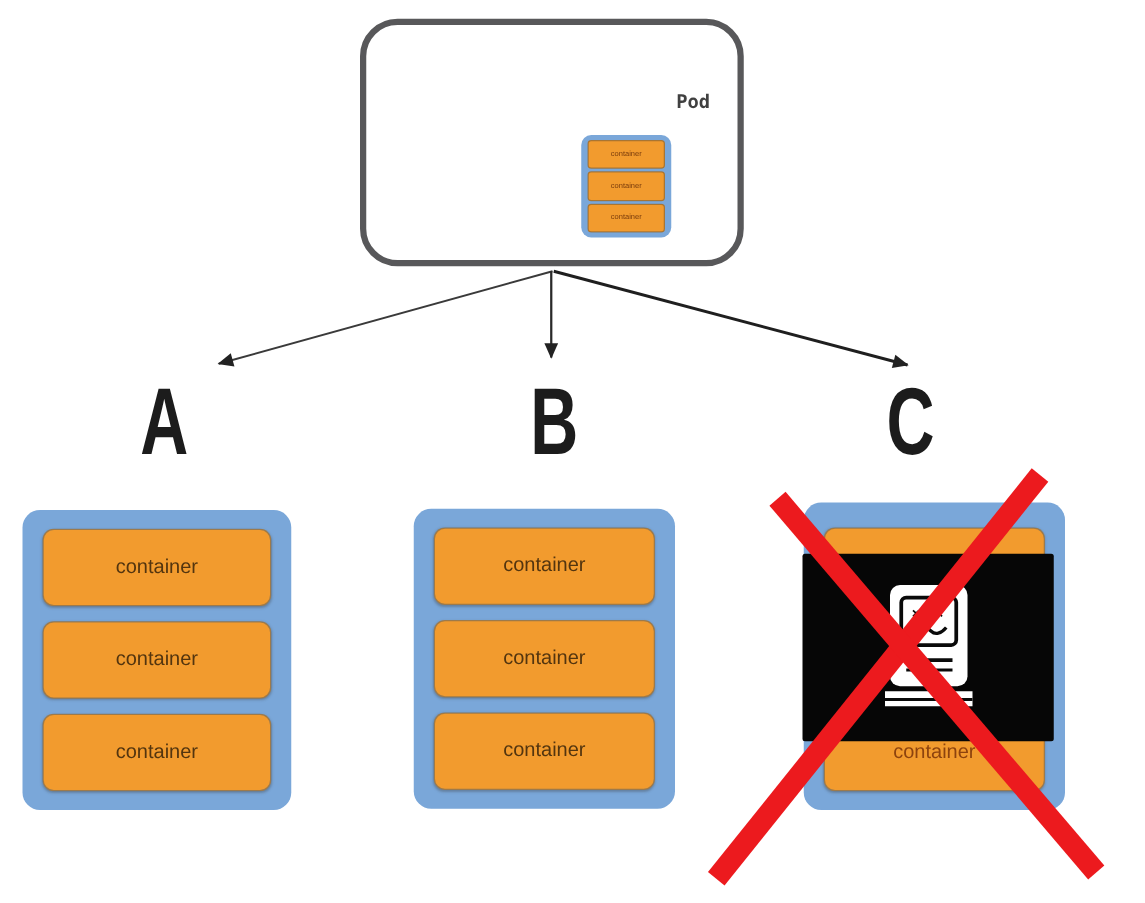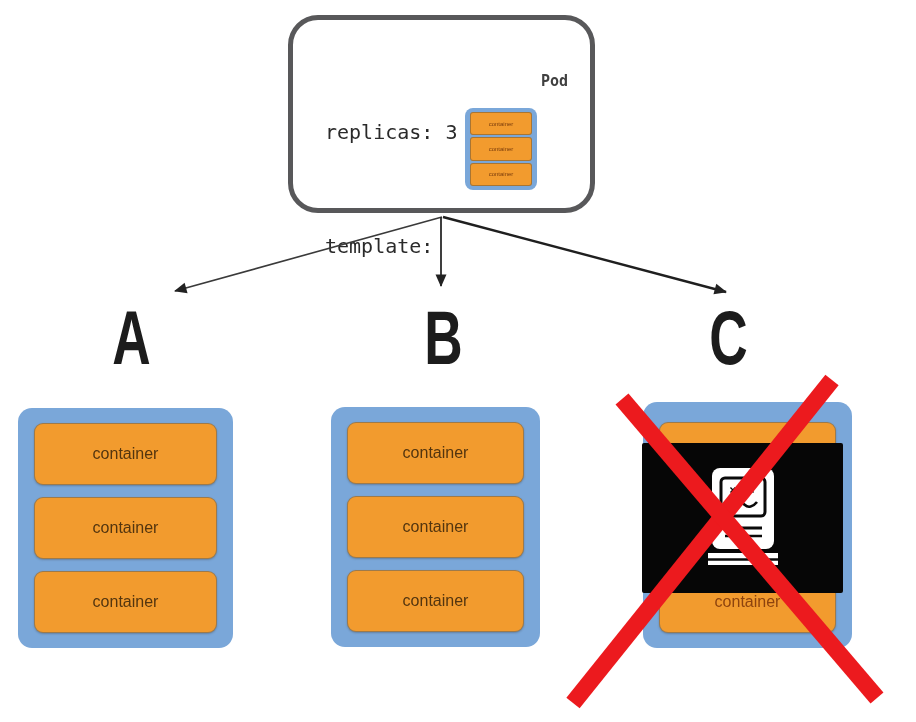--- a/index.html
+++ b/index.html
@@ -134,24 +134,20 @@
     left: 63px; top: 22px;
     width: 76px; height: 102px;
   }
 </style>
 </head>
 <body>
 
 <div class="canvas">
 
   <div class="spec-box">
-    <div class="spec-text">
-      <div>replicas: 3</div>
-      <div>template:</div>
-    </div>
     <div class="mini-pod-label">Pod</div>
     <div class="mini-pod">
       <div class="mini-container">container</div>
       <div class="mini-container">container</div>
       <div class="mini-container">container</div>
     </div>
   </div>
 
   <svg class="layer arrows-layer" viewBox="0 0 916 722">
     <defs>

